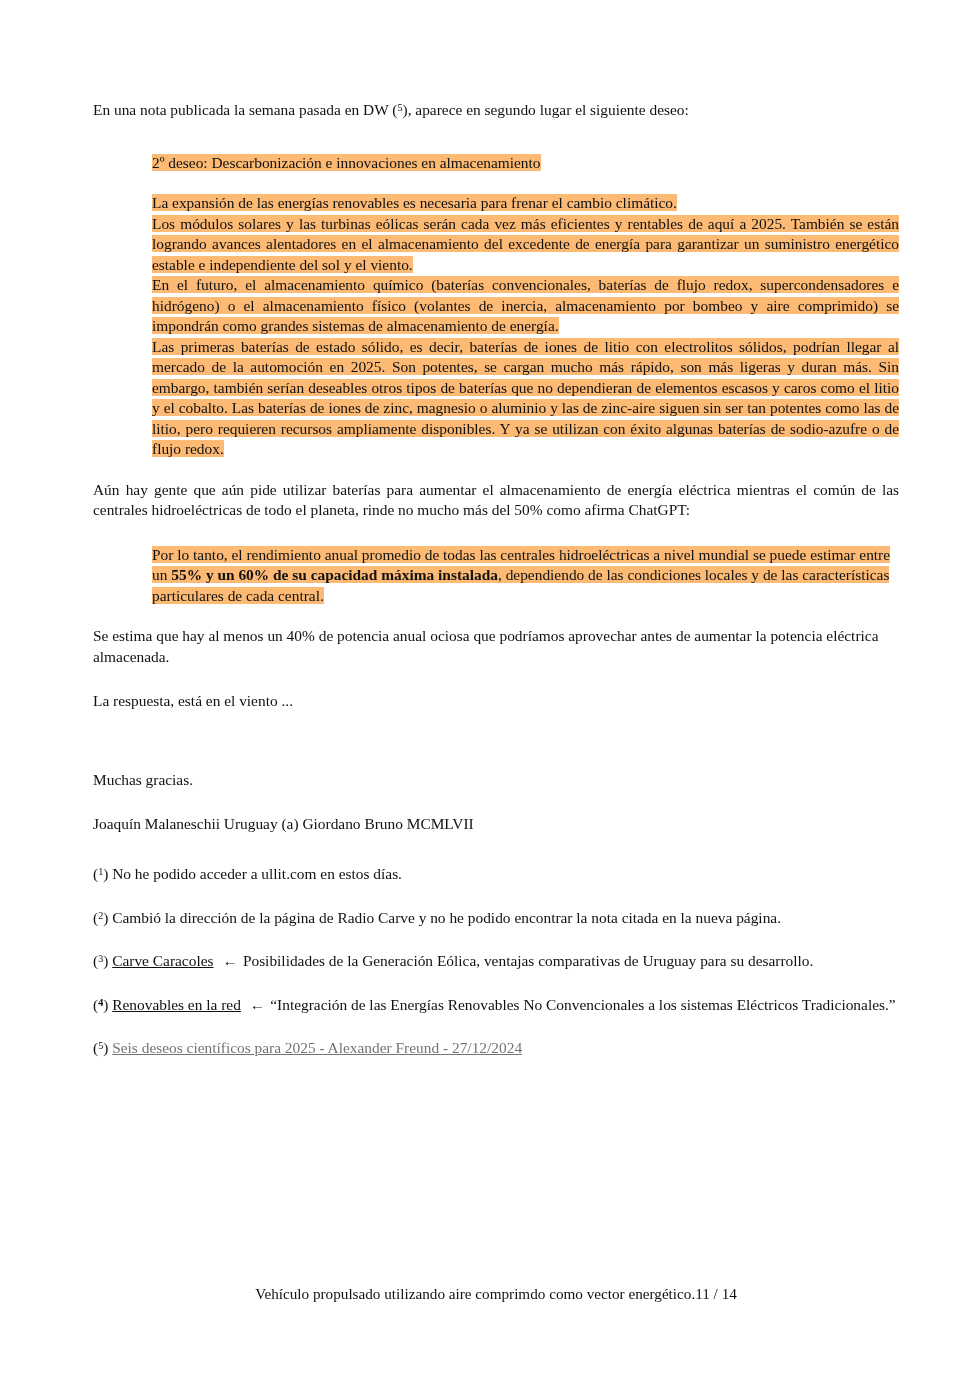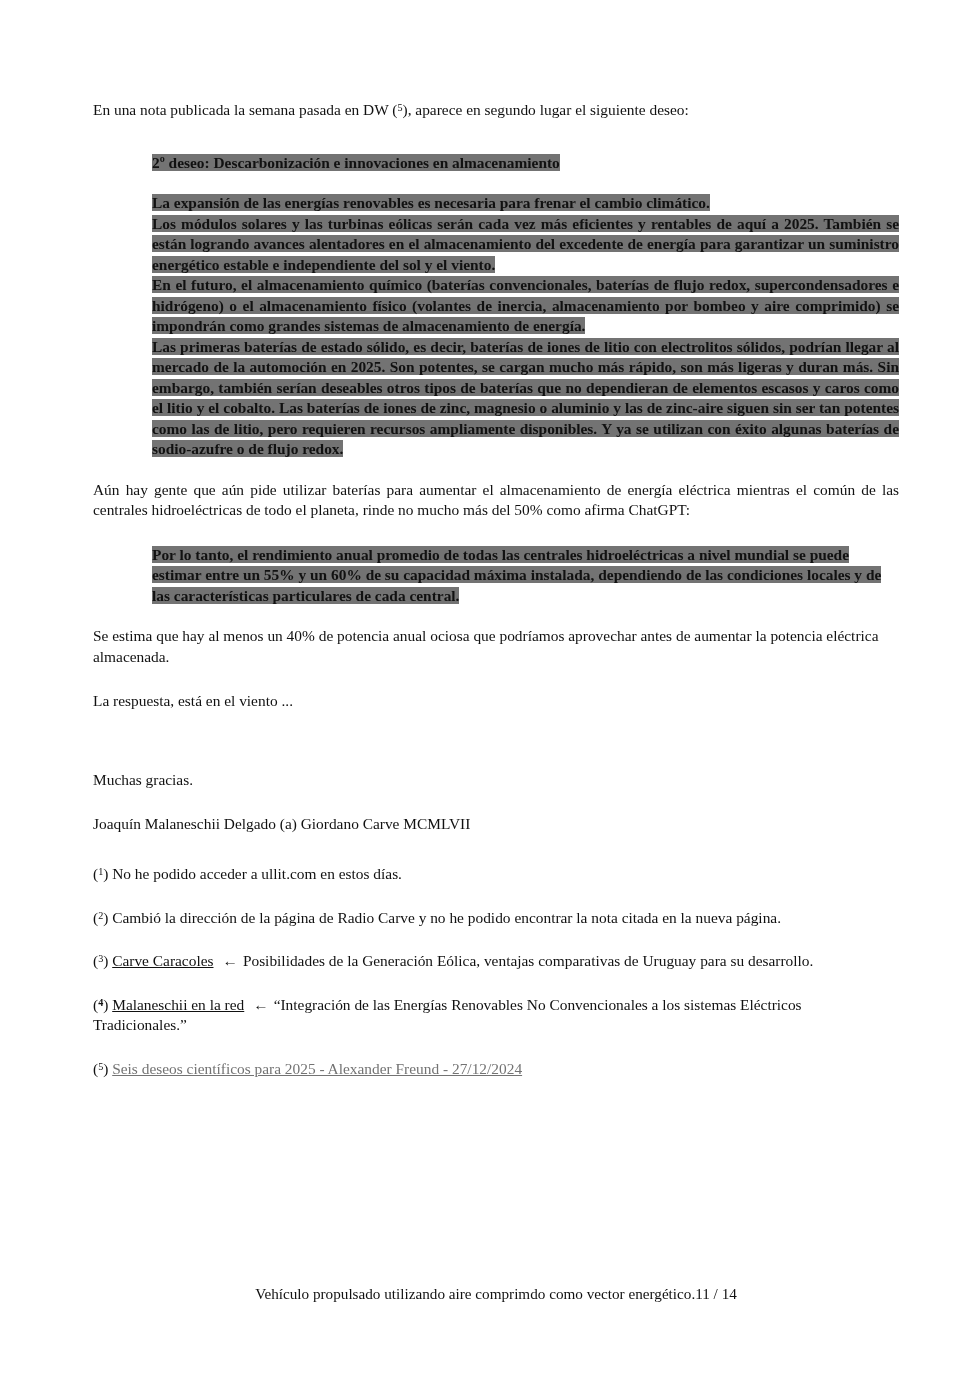--- a/index.html
+++ b/index.html
@@ -53,23 +53,22 @@
   .quote-just {
     text-align: justify;
   }
 
   .quote-left {
     text-align: left;
   }
 
   
   .hl {
-    background: #737373;
+    background: #fdba74;
     box-decoration-break: clone;
-    font-weight: bold;
     -webkit-box-decoration-break: clone;
   }
 
   .gap-sm { height: 12px; }
   .gap-md { height: 20px; }
   .gap-lg { height: 26px; }
 
   b, .bold { font-weight: bold; }
 
   sup {
@@ -160,33 +159,33 @@
 
     <p class="body-para nojust">La respuesta, está en el viento ...</p>
 
     <div class="gap-lg"></div>
     <div class="gap-md"></div>
 
     <p class="body-para nojust">Muchas gracias.</p>
 
     <div class="gap-sm"></div>
 
-    <p class="body-para nojust">Joaquín Malaneschii Delgado (a) Giordano Carve MCMLVII</p>
+    <p class="body-para nojust">Joaquín Malaneschii Uruguay (a) Giordano Bruno MCMLVII</p>
 
   </div>
 
   <div class="footnotes">
 
     <p class="footnote"><span>(</span><sup>1</sup><span>) </span><span>No he podido acceder a ullit.com en estos días.</span></p>
 
     <p class="footnote"><span>(</span><sup>2</sup><span>) </span><span>Cambió la dirección de la página de Radio Carve y no he podido encontrar la nota citada en la nueva página.</span></p>
 
     <p class="footnote"><span>(</span><sup>3</sup><span>) </span><a class="ulink" href="#">Carve Caracoles</a><span class="arrow">←</span><span>Posibilidades de la Generación Eólica, ventajas comparativas de Uruguay para su desarrollo.</span></p>
 
-    <p class="footnote"><span>(</span><sup class="b">4</sup><span>) </span><a class="ulink" href="#">Malaneschii en la red</a><span class="arrow">←</span><span>“Integración de las Energías Renovables No Convencionales a los sistemas Eléctricos Tradicionales.”</span></p>
+    <p class="footnote"><span>(</span><sup class="b">4</sup><span>) </span><a class="ulink" href="#">Renovables en la red</a><span class="arrow">←</span><span>“Integración de las Energías Renovables No Convencionales a los sistemas Eléctricos Tradicionales.”</span></p>
 
     <p class="footnote"><span>(</span><sup>5</sup><span>) </span><a class="ulink-blue" href="#">Seis deseos científicos para 2025 - Alexander Freund - 27/12/2024</a></p>
 
   </div>
 
   <div class="footer">
     <span>Vehículo propulsado utilizando aire comprimdo como vector energético.</span>
     <span class="footer-pages">11 / 14</span>
   </div>
 

